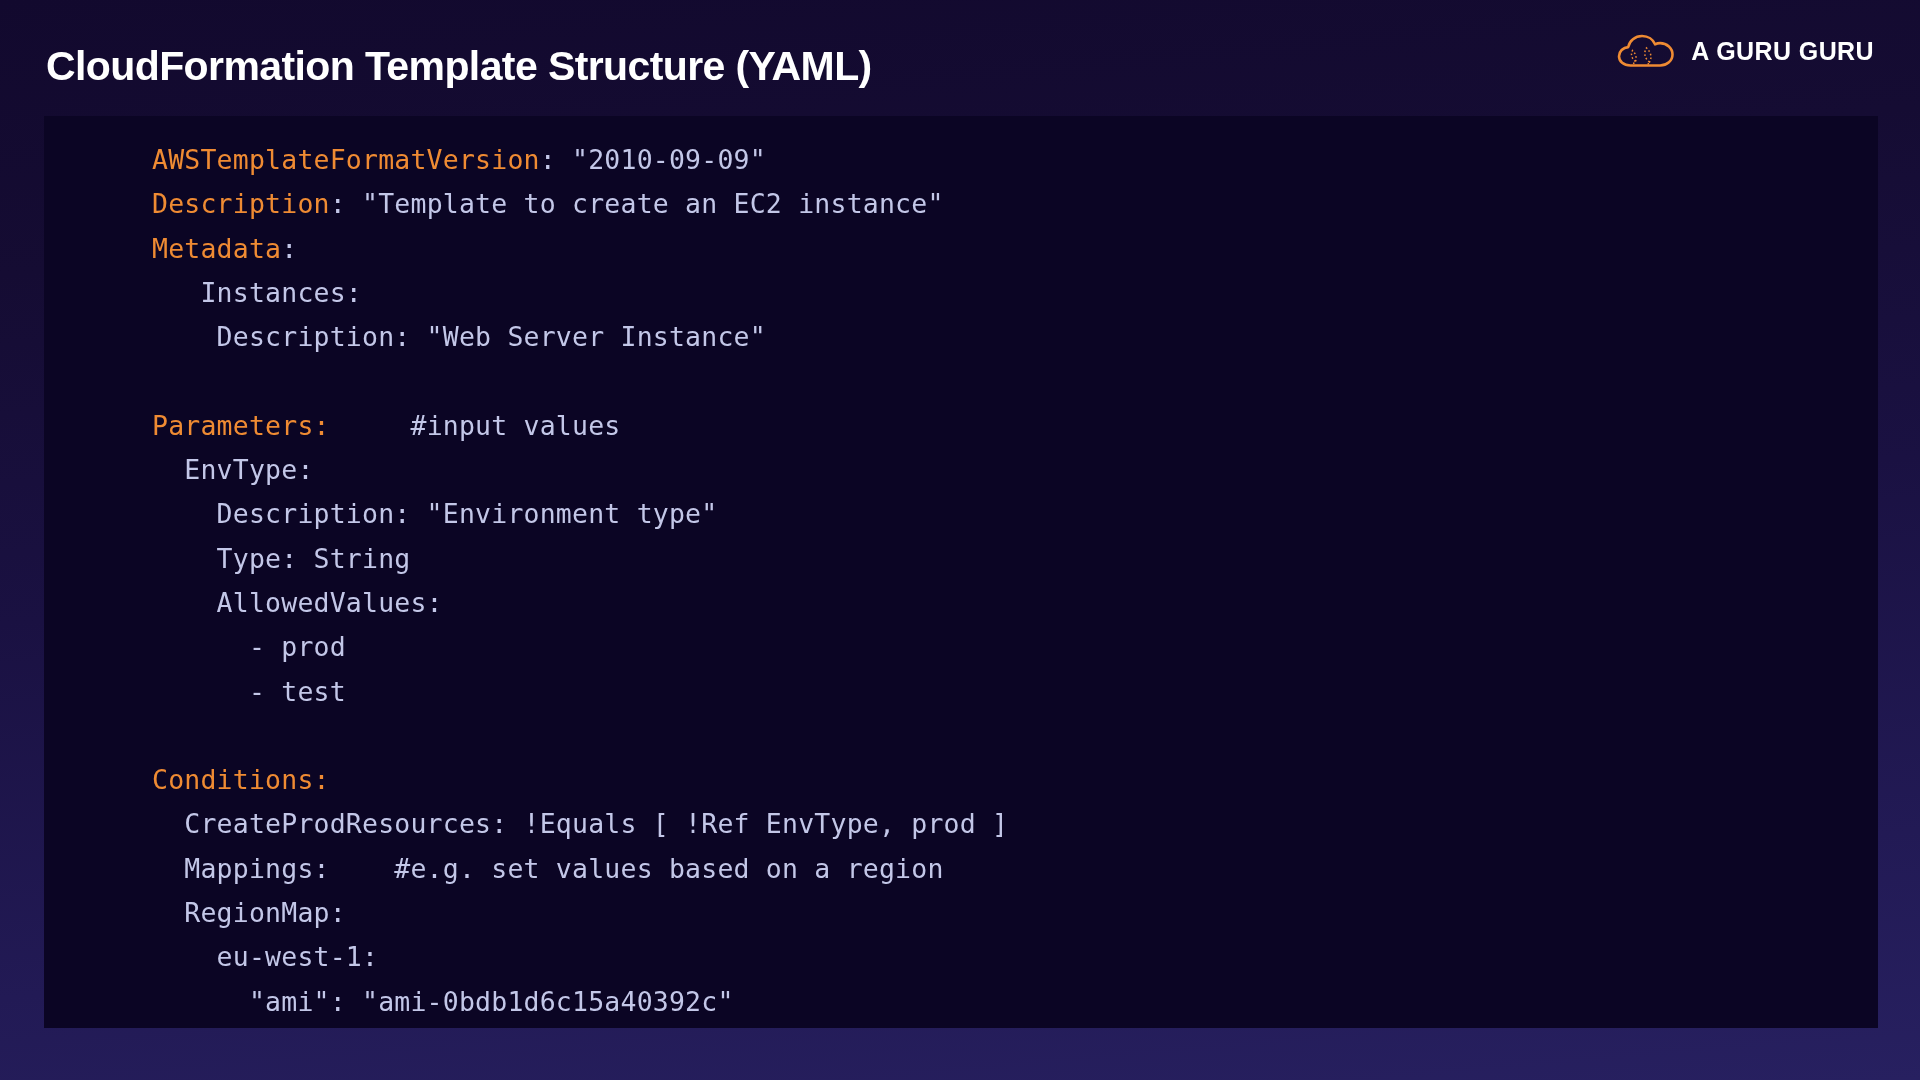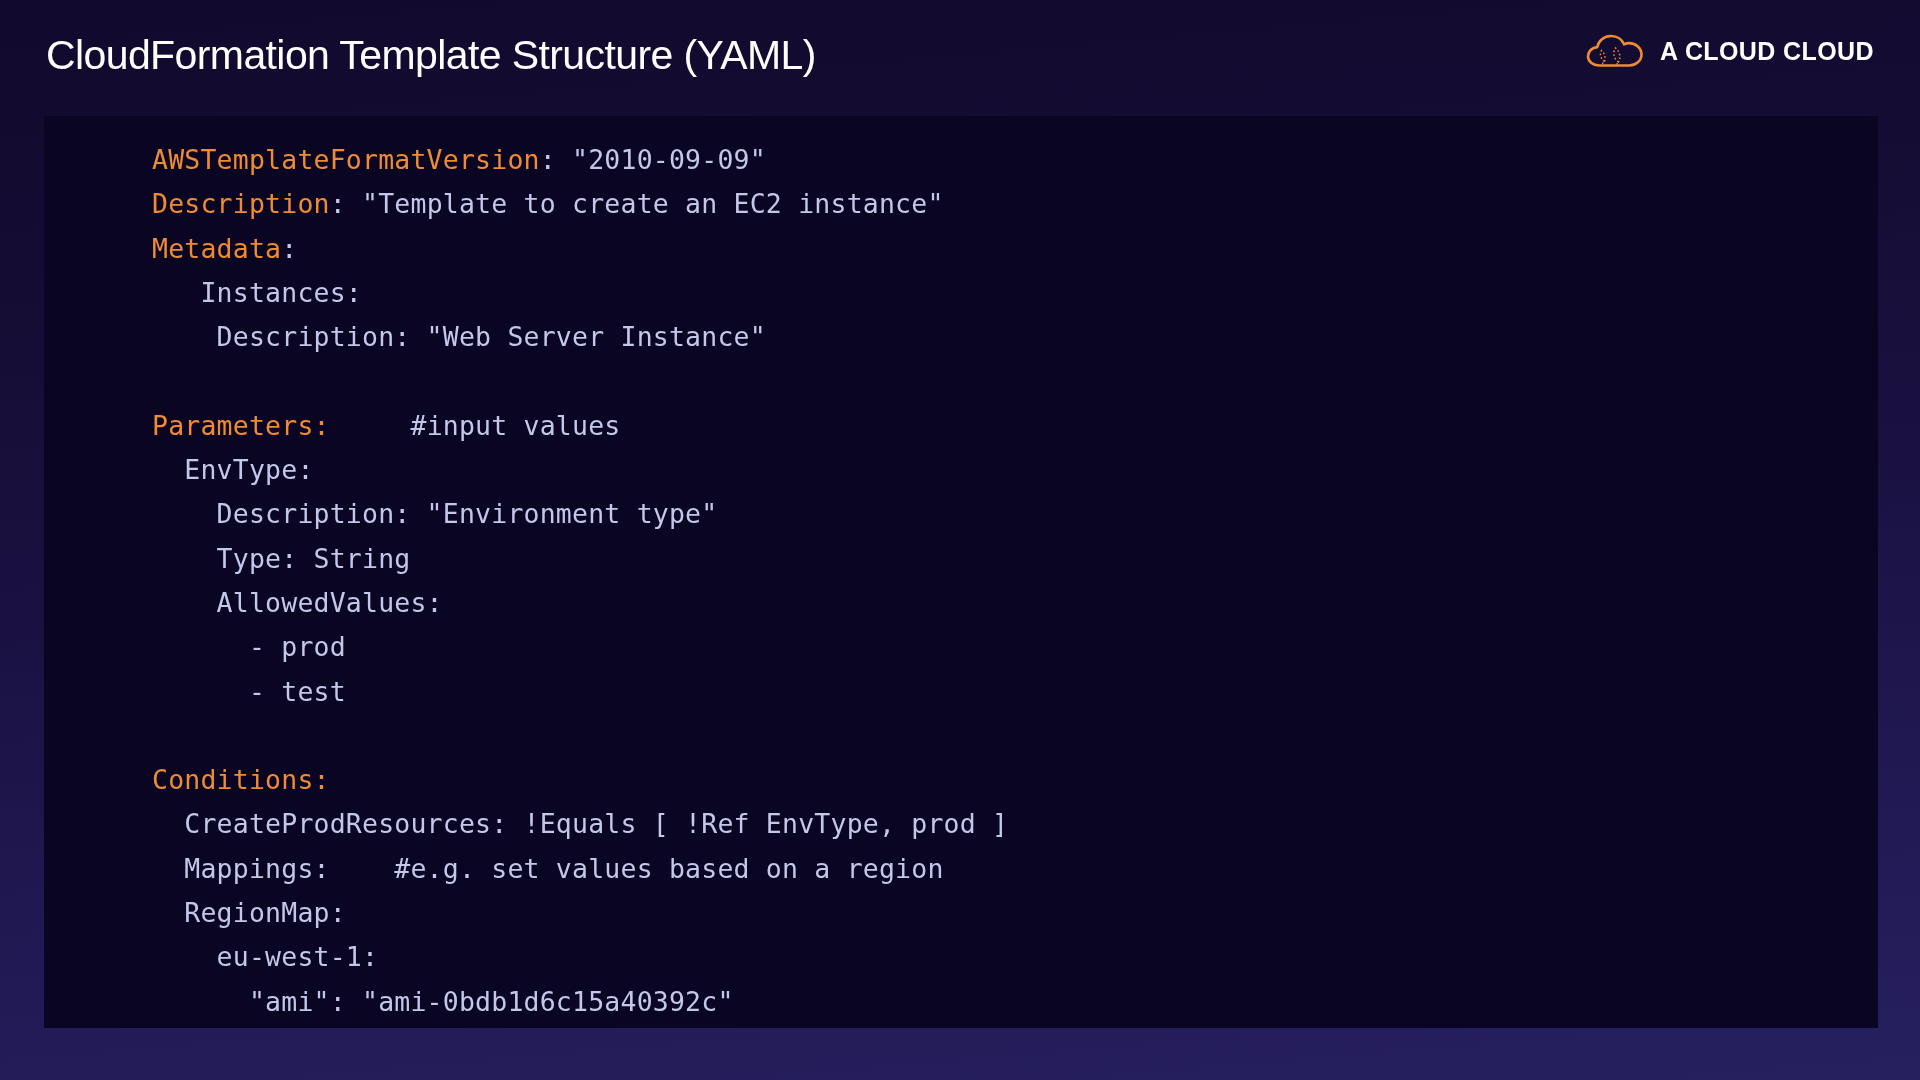--- a/index.html
+++ b/index.html
@@ -24,24 +24,24 @@
     color:#ef8b33;
     font-size:15px;
     font-weight:bold;
     letter-spacing:1.35px;
     line-height:18px;
     text-transform:uppercase;
   }
   .title {
     color:#ffffff;
     font-size:41px;
-    font-weight:normal;
+    font-weight:bold;
     letter-spacing:-0.6px;
     line-height:48px;
-    margin-top:9px;
+    margin-top:20px;
     white-space:nowrap;
   }
 
   
   .logo {
     position:absolute;
     top:32px; right:46px;
     display:flex;
     align-items:center;
     gap:13px;
@@ -90,18 +90,18 @@
     <svg class="logo-mark" viewBox="0 0 62 38" fill="none" aria-hidden="true">
       <path d="M14.5 33.5 C7.5 33.5 3 29.3 3 24.2 C3 19.4 7 15.4 12.2 15.1 C13.3 8.7 19.1 4 26.1 4
                C32.0 4 37.1 7.4 39.1 12.3 C40.6 11.5 42.3 11.1 44.1 11.1 C51.0 11.1 56.5 16.2 56.5 22.4
                C56.5 28.6 51.0 33.5 44.1 33.5 Z" stroke="#ef8b33" stroke-width="2.6" stroke-linejoin="round" fill="none"></path>
       <path d="M19.5 29.5 C15.5 26.5 14.5 22 16.5 18.5 C19.5 21 21 25.5 19.5 29.5 Z" stroke="#ef8b33" stroke-width="1.5" stroke-dasharray="1.6 2.2" fill="none"></path>
       <path d="M33.5 30 C28.5 26.5 27.5 20.5 30.5 16 C34.5 19.5 36.5 25 33.5 30 Z" stroke="#ef8b33" stroke-width="1.5" stroke-dasharray="1.6 2.2" fill="none"></path>
       <path d="M18 30.5 L17 34" stroke="#ef8b33" stroke-width="1.4" stroke-dasharray="1.6 2.2"></path>
       <path d="M32.5 31 L31.5 34.5" stroke="#ef8b33" stroke-width="1.4" stroke-dasharray="1.6 2.2"></path>
     </svg>
   </span>
-  <span class="logo-text">A CLOUD CLOUD</span>
+  <span class="logo-text">A GURU GURU</span>
 </div>
 
 <div class="code-panel">
   <div class="code-lines" id="code-lines"><span class="ln"><span class="k">AWSTemplateFormatVersion</span><span class="pl">: "2010-09-09"</span></span><span class="ln"><span class="k">Description</span><span class="pl">: "Template to create an EC2 instance"</span></span><span class="ln"><span class="k">Metadata</span><span class="pl">:</span></span><span class="ln"><span class="pl">   Instances:</span></span><span class="ln"><span class="pl">    Description: "Web Server Instance"</span></span><span class="ln">&nbsp;</span><span class="ln"><span class="k">Parameters</span><span class="k">:</span><span class="pl">     #input values</span></span><span class="ln"><span class="pl">  EnvType:</span></span><span class="ln"><span class="pl">    Description: "Environment type"</span></span><span class="ln"><span class="pl">    Type: String</span></span><span class="ln"><span class="pl">    AllowedValues:</span></span><span class="ln"><span class="pl">      - prod</span></span><span class="ln"><span class="pl">      - test</span></span><span class="ln">&nbsp;</span><span class="ln"><span class="k">Conditions</span><span class="k">:</span></span><span class="ln"><span class="pl">  CreateProdResources: !Equals [ !Ref EnvType, prod ]</span></span><span class="ln"><span class="pl">  Mappings:    #e.g. set values based on a region</span></span><span class="ln"><span class="pl">  RegionMap:</span></span><span class="ln"><span class="pl">    eu-west-1:</span></span><span class="ln"><span class="pl">      "ami": "ami-0bdb1d6c15a40392c"</span></span></div>
 </div>
 
 </body></html>

